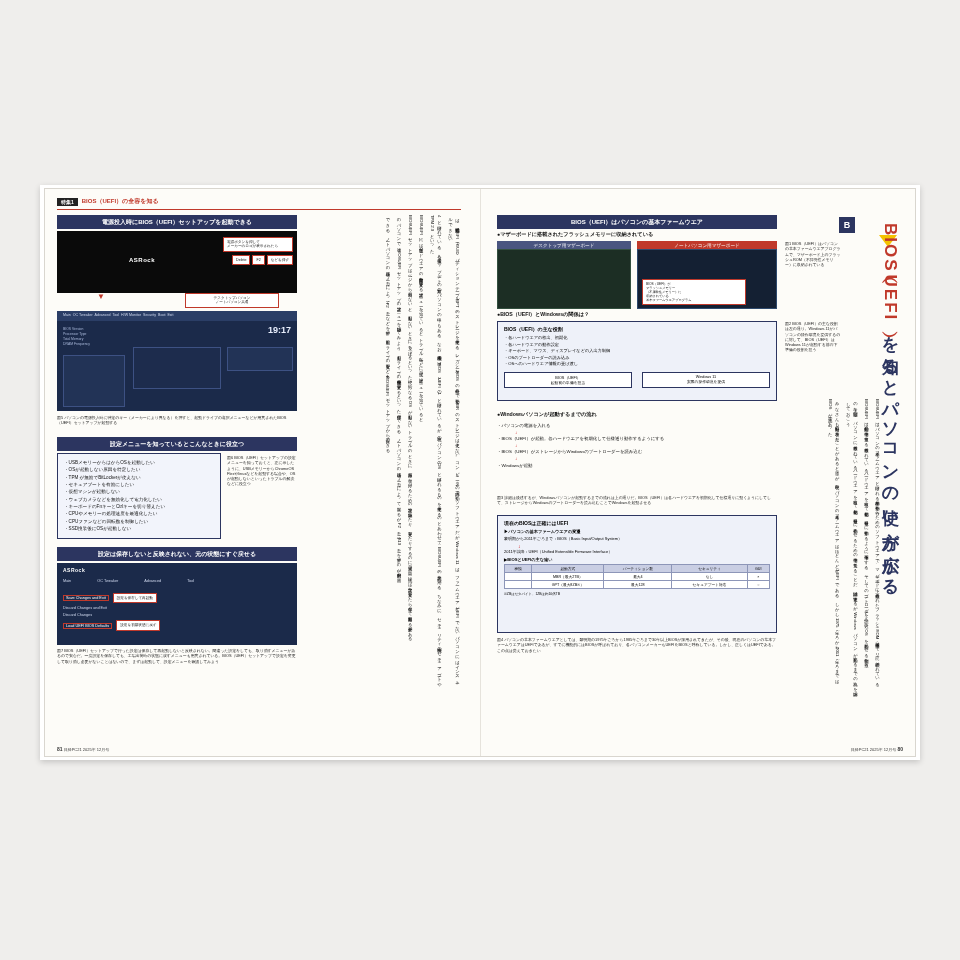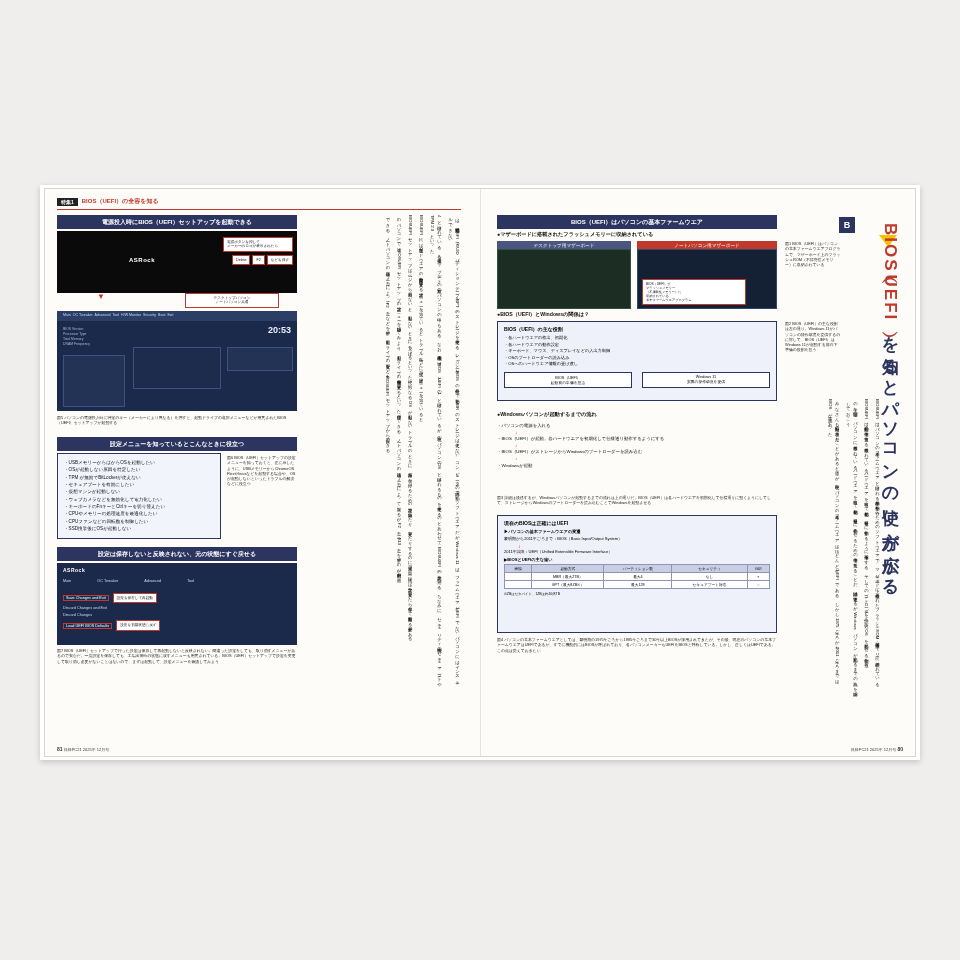--- a/index.html
+++ b/index.html
@@ -77,21 +77,21 @@
     <div style="position:absolute;left:6px;top:2px;color:#cfd8ee;font-size:3.6px;">
       <span>Main</span>&nbsp;
       <span>OC Tweaker</span>&nbsp;
       <span>Advanced</span>&nbsp;
       <span>Tool</span>&nbsp;
       <span>H/W Monitor</span>&nbsp;
       <span>Security</span>&nbsp;
       <span>Boot</span>&nbsp;
       <span>Exit</span>
     </div>
-    <div style="position:absolute;right:6px;top:14px;color:#e8eefc;font-size:9px;font-weight:bold;">20:53</div>
+    <div style="position:absolute;right:6px;top:14px;color:#e8eefc;font-size:9px;font-weight:bold;">19:17</div>
     <div style="position:absolute;left:6px;top:16px;color:#a9b8da;font-size:3.4px;line-height:1.5;">
       <div>BIOS Version</div>
       <div>Processor Type</div>
       <div>Total Memory</div>
       <div>DRAM Frequency</div>
     </div>
     <div style="position:absolute;left:6px;top:44px;width:60px;height:50px;background:#223356;border:1px solid #3d5183;"></div>
     <div style="position:absolute;left:76px;top:36px;width:86px;height:40px;background:#1d2c4d;border:1px solid #3d5183;"></div>
     <div style="position:absolute;left:170px;top:36px;width:64px;height:22px;background:#223356;border:1px solid #3d5183;"></div>
   </div>

